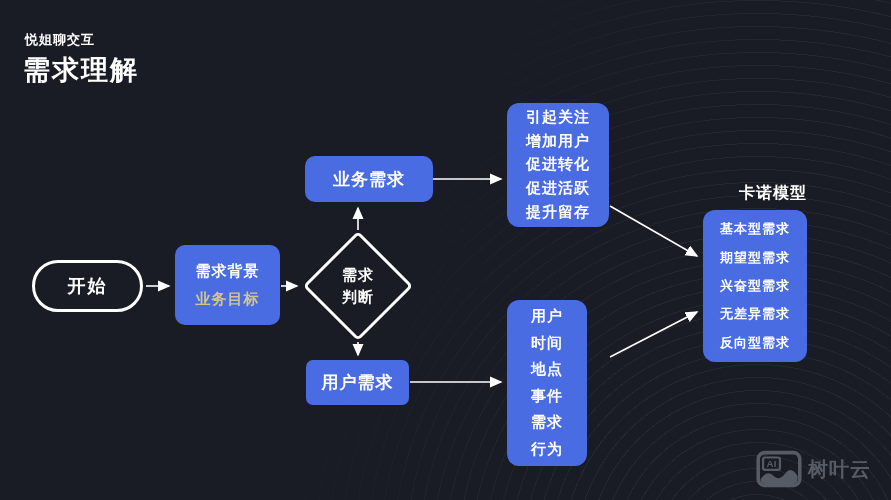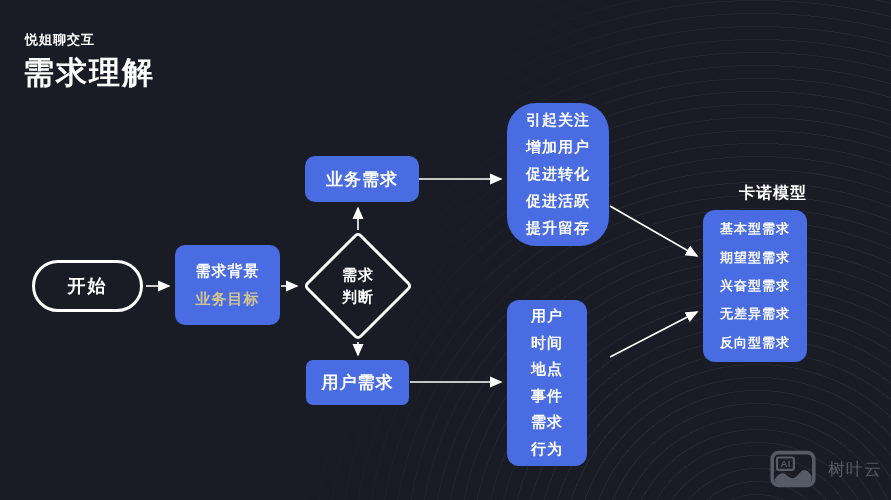--- a/index.html
+++ b/index.html
@@ -22,21 +22,21 @@
       rgba(255,255,255,0.05) 0 1px, transparent 1px 13px);
     -webkit-mask-image:linear-gradient(115deg, transparent 42%, #000 72%);
             mask-image:linear-gradient(115deg, transparent 42%, #000 72%);
   }
   .eyebrow{
     position:absolute;left:25px;top:31px;
     font-size:13px;font-weight:bold;letter-spacing:1px;
   }
   .page-title{
     position:absolute;left:23px;top:52px;
-    font-size:31px;font-weight:bold;letter-spacing:2px;
+    font-size:27px;font-weight:bold;letter-spacing:2px;
   }
   .node{position:absolute;display:flex;align-items:center;justify-content:center;}
   .pill{
     left:32px;top:260px;width:111px;height:52px;
     border:3px solid var(--white);border-radius:26px;
     font-size:18px;font-weight:bold;letter-spacing:2px;
   }
   .blue-box{
     background:var(--blue);border-radius:10px;
     font-weight:bold;color:var(--white);
@@ -49,41 +49,41 @@
   .diamond-shape{
     position:absolute;left:319px;top:247px;width:78px;height:78px;
     border:3px solid var(--white);border-radius:5px;
     transform:rotate(45deg);background:var(--bg);
   }
   .diamond-label{
     position:absolute;left:319px;top:247px;width:78px;height:78px;
     display:flex;flex-direction:column;align-items:center;justify-content:center;
     font-size:15px;font-weight:bold;line-height:22px;letter-spacing:1px;
   }
-  .biz{left:305px;top:156px;width:114px;height:46px;font-size:17px;letter-spacing:1px;}
+  .biz{left:305px;top:156px;width:128px;height:46px;font-size:17px;letter-spacing:1px;}
   .usr{left:306px;top:360px;width:103px;height:45px;font-size:17px;letter-spacing:1px;border-radius:7px;}
   .list{
     position:absolute;display:flex;flex-direction:column;
     justify-content:space-evenly;align-items:center;
     background:var(--blue);border-radius:12px;
     font-size:15px;font-weight:bold;letter-spacing:1px;
   }
-  .list-goals{left:507px;top:103px;width:102px;height:143px;border-radius:29px;}
+  .list-goals{left:507px;top:103px;width:102px;height:124px;}
   .list-factors{left:507px;top:300px;width:80px;height:166px;}
   .list-kano{left:703px;top:210px;width:104px;height:152px;font-size:13px;}
   .kano-title{
     position:absolute;left:703px;top:183px;width:104px;text-align:right;
     font-size:16px;font-weight:bold;letter-spacing:1px;
   }
   .connectors{position:absolute;inset:0;pointer-events:none;}
   .watermark{
-    position:absolute;right:9px;bottom:12px;display:flex;align-items:center;gap:12px;
+    position:absolute;right:20px;bottom:12px;display:flex;align-items:center;gap:6px;
     color:var(--wm);
   }
-  .watermark .brand{font-size:17px;font-weight:normal;letter-spacing:1px;}
+  .watermark .brand{font-size:20px;font-weight:bold;letter-spacing:1px;}
 </style>
 </head>
 <body>
 
 <div class="stage">
   <div class="bg-arcs"></div>
 
   <div class="eyebrow">悦姐聊交互</div>
   <div class="page-title">需求理解</div>
 

